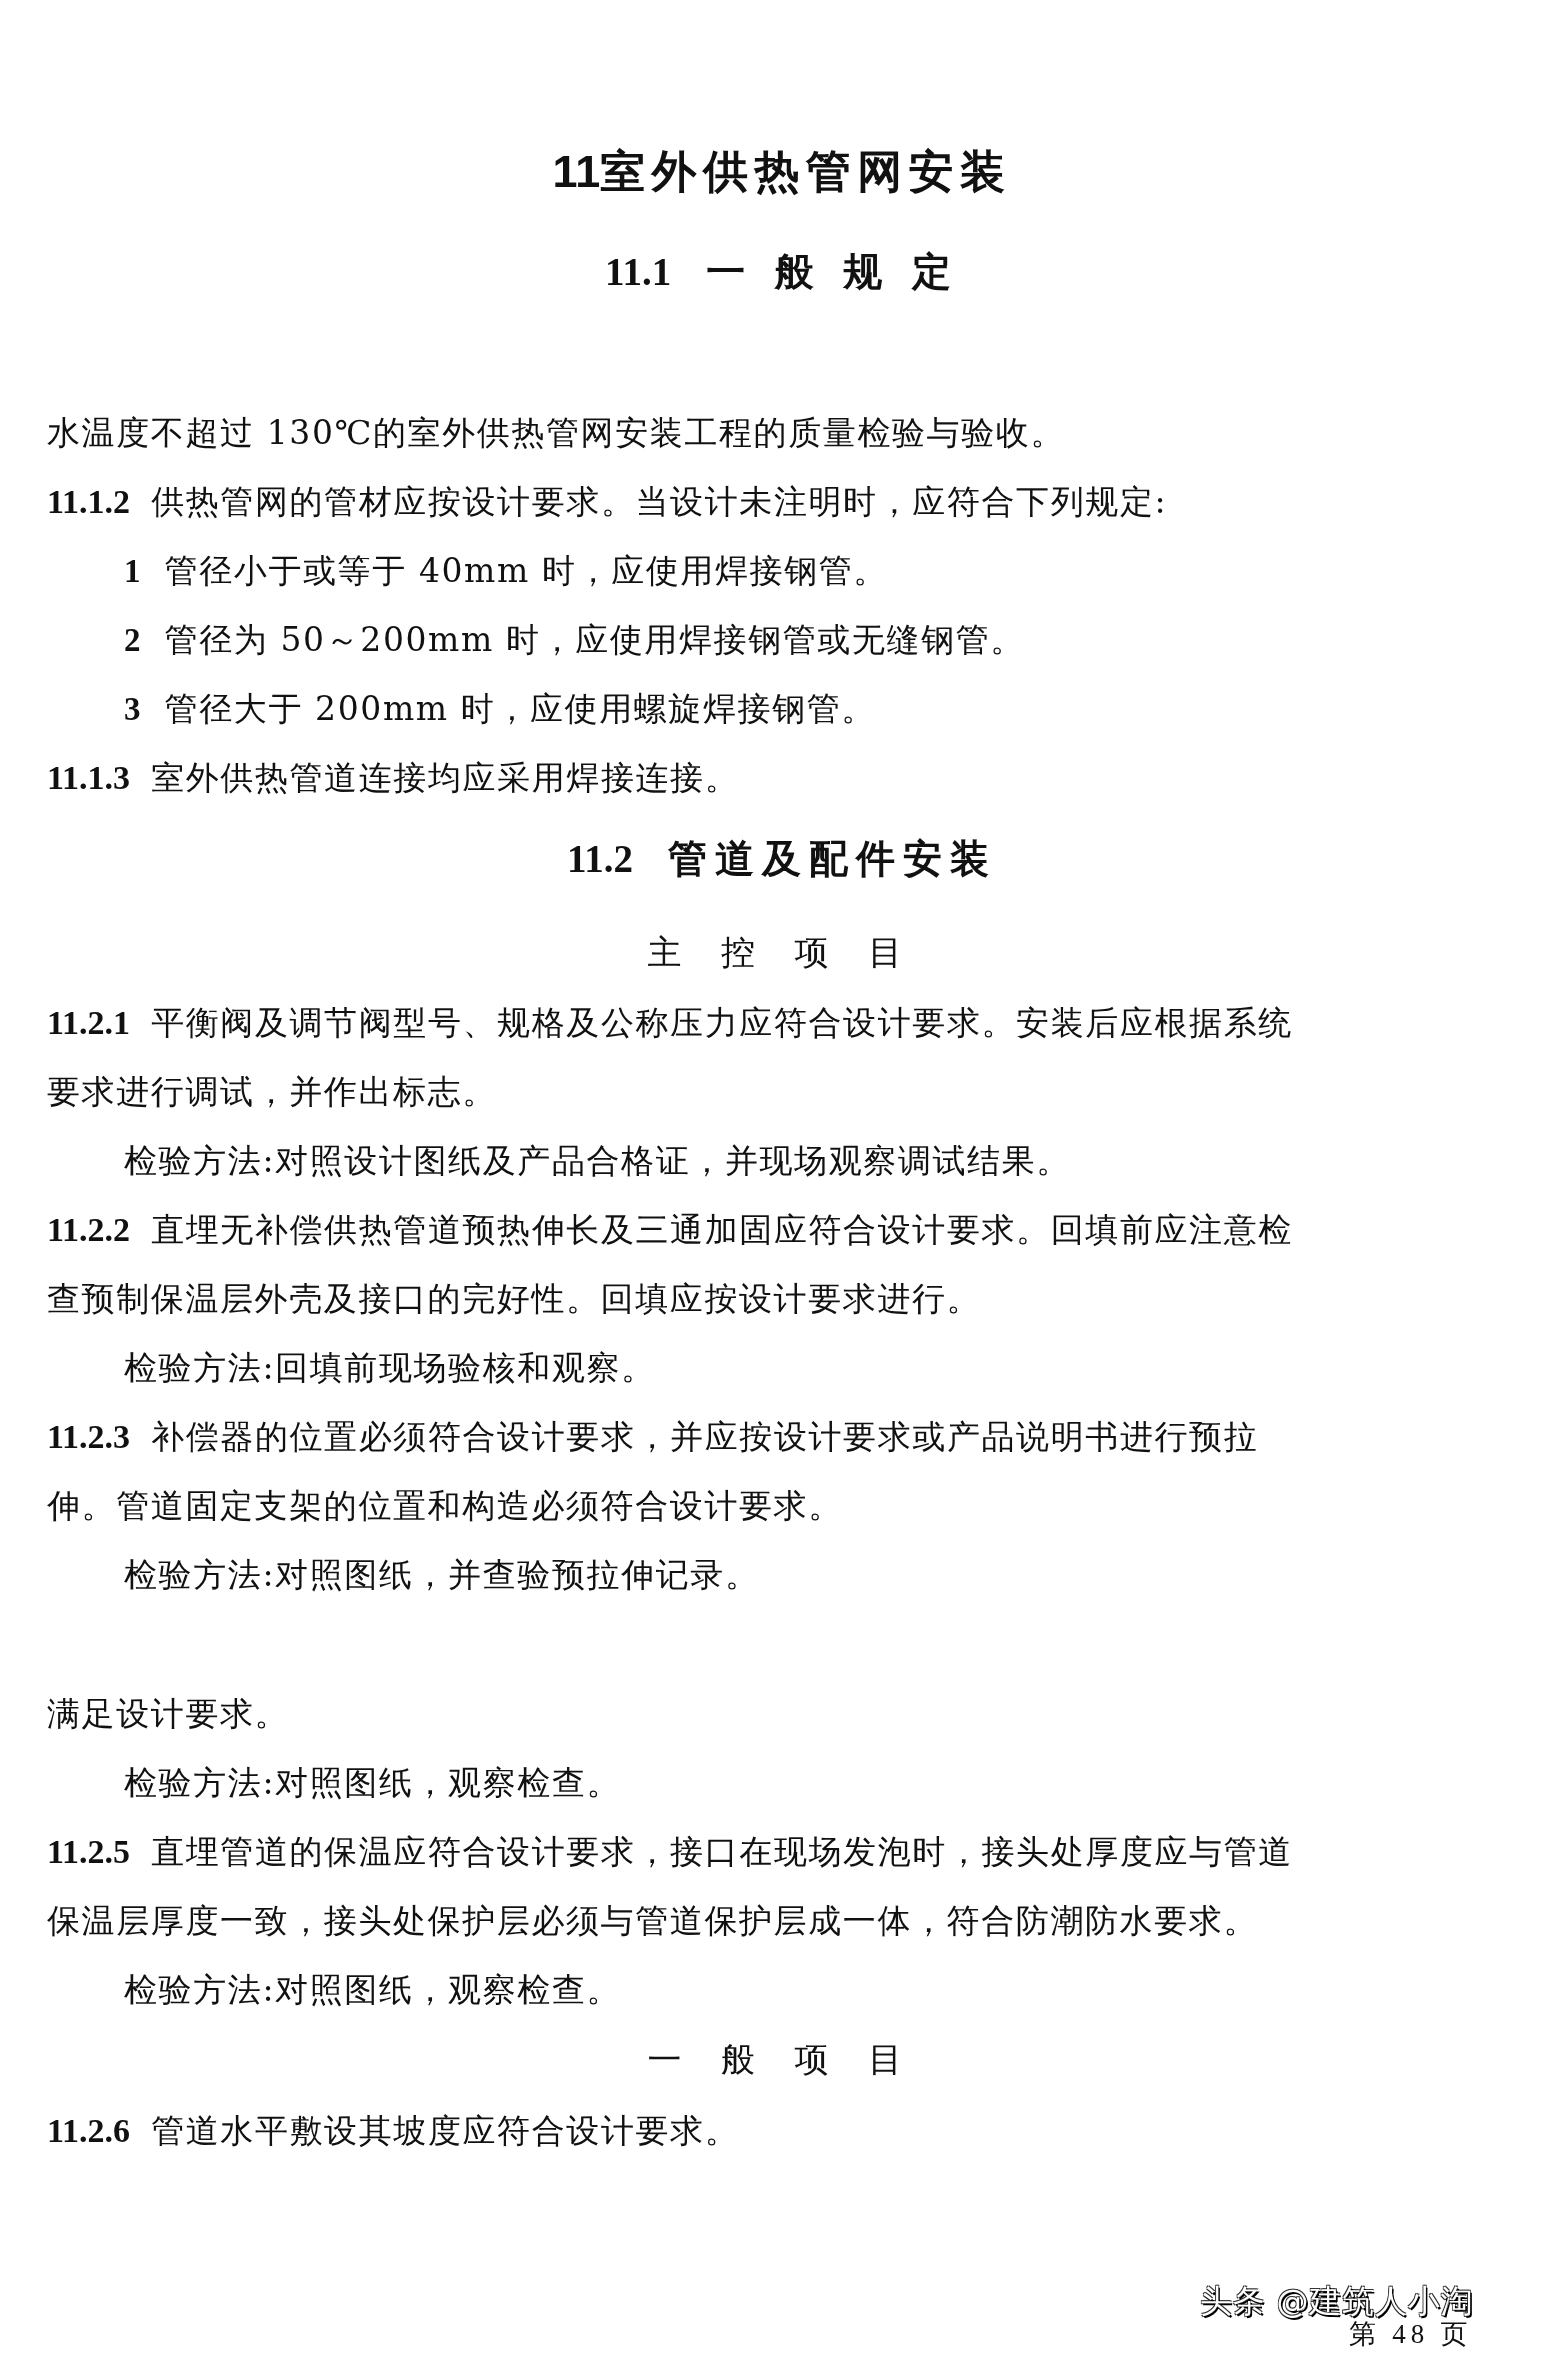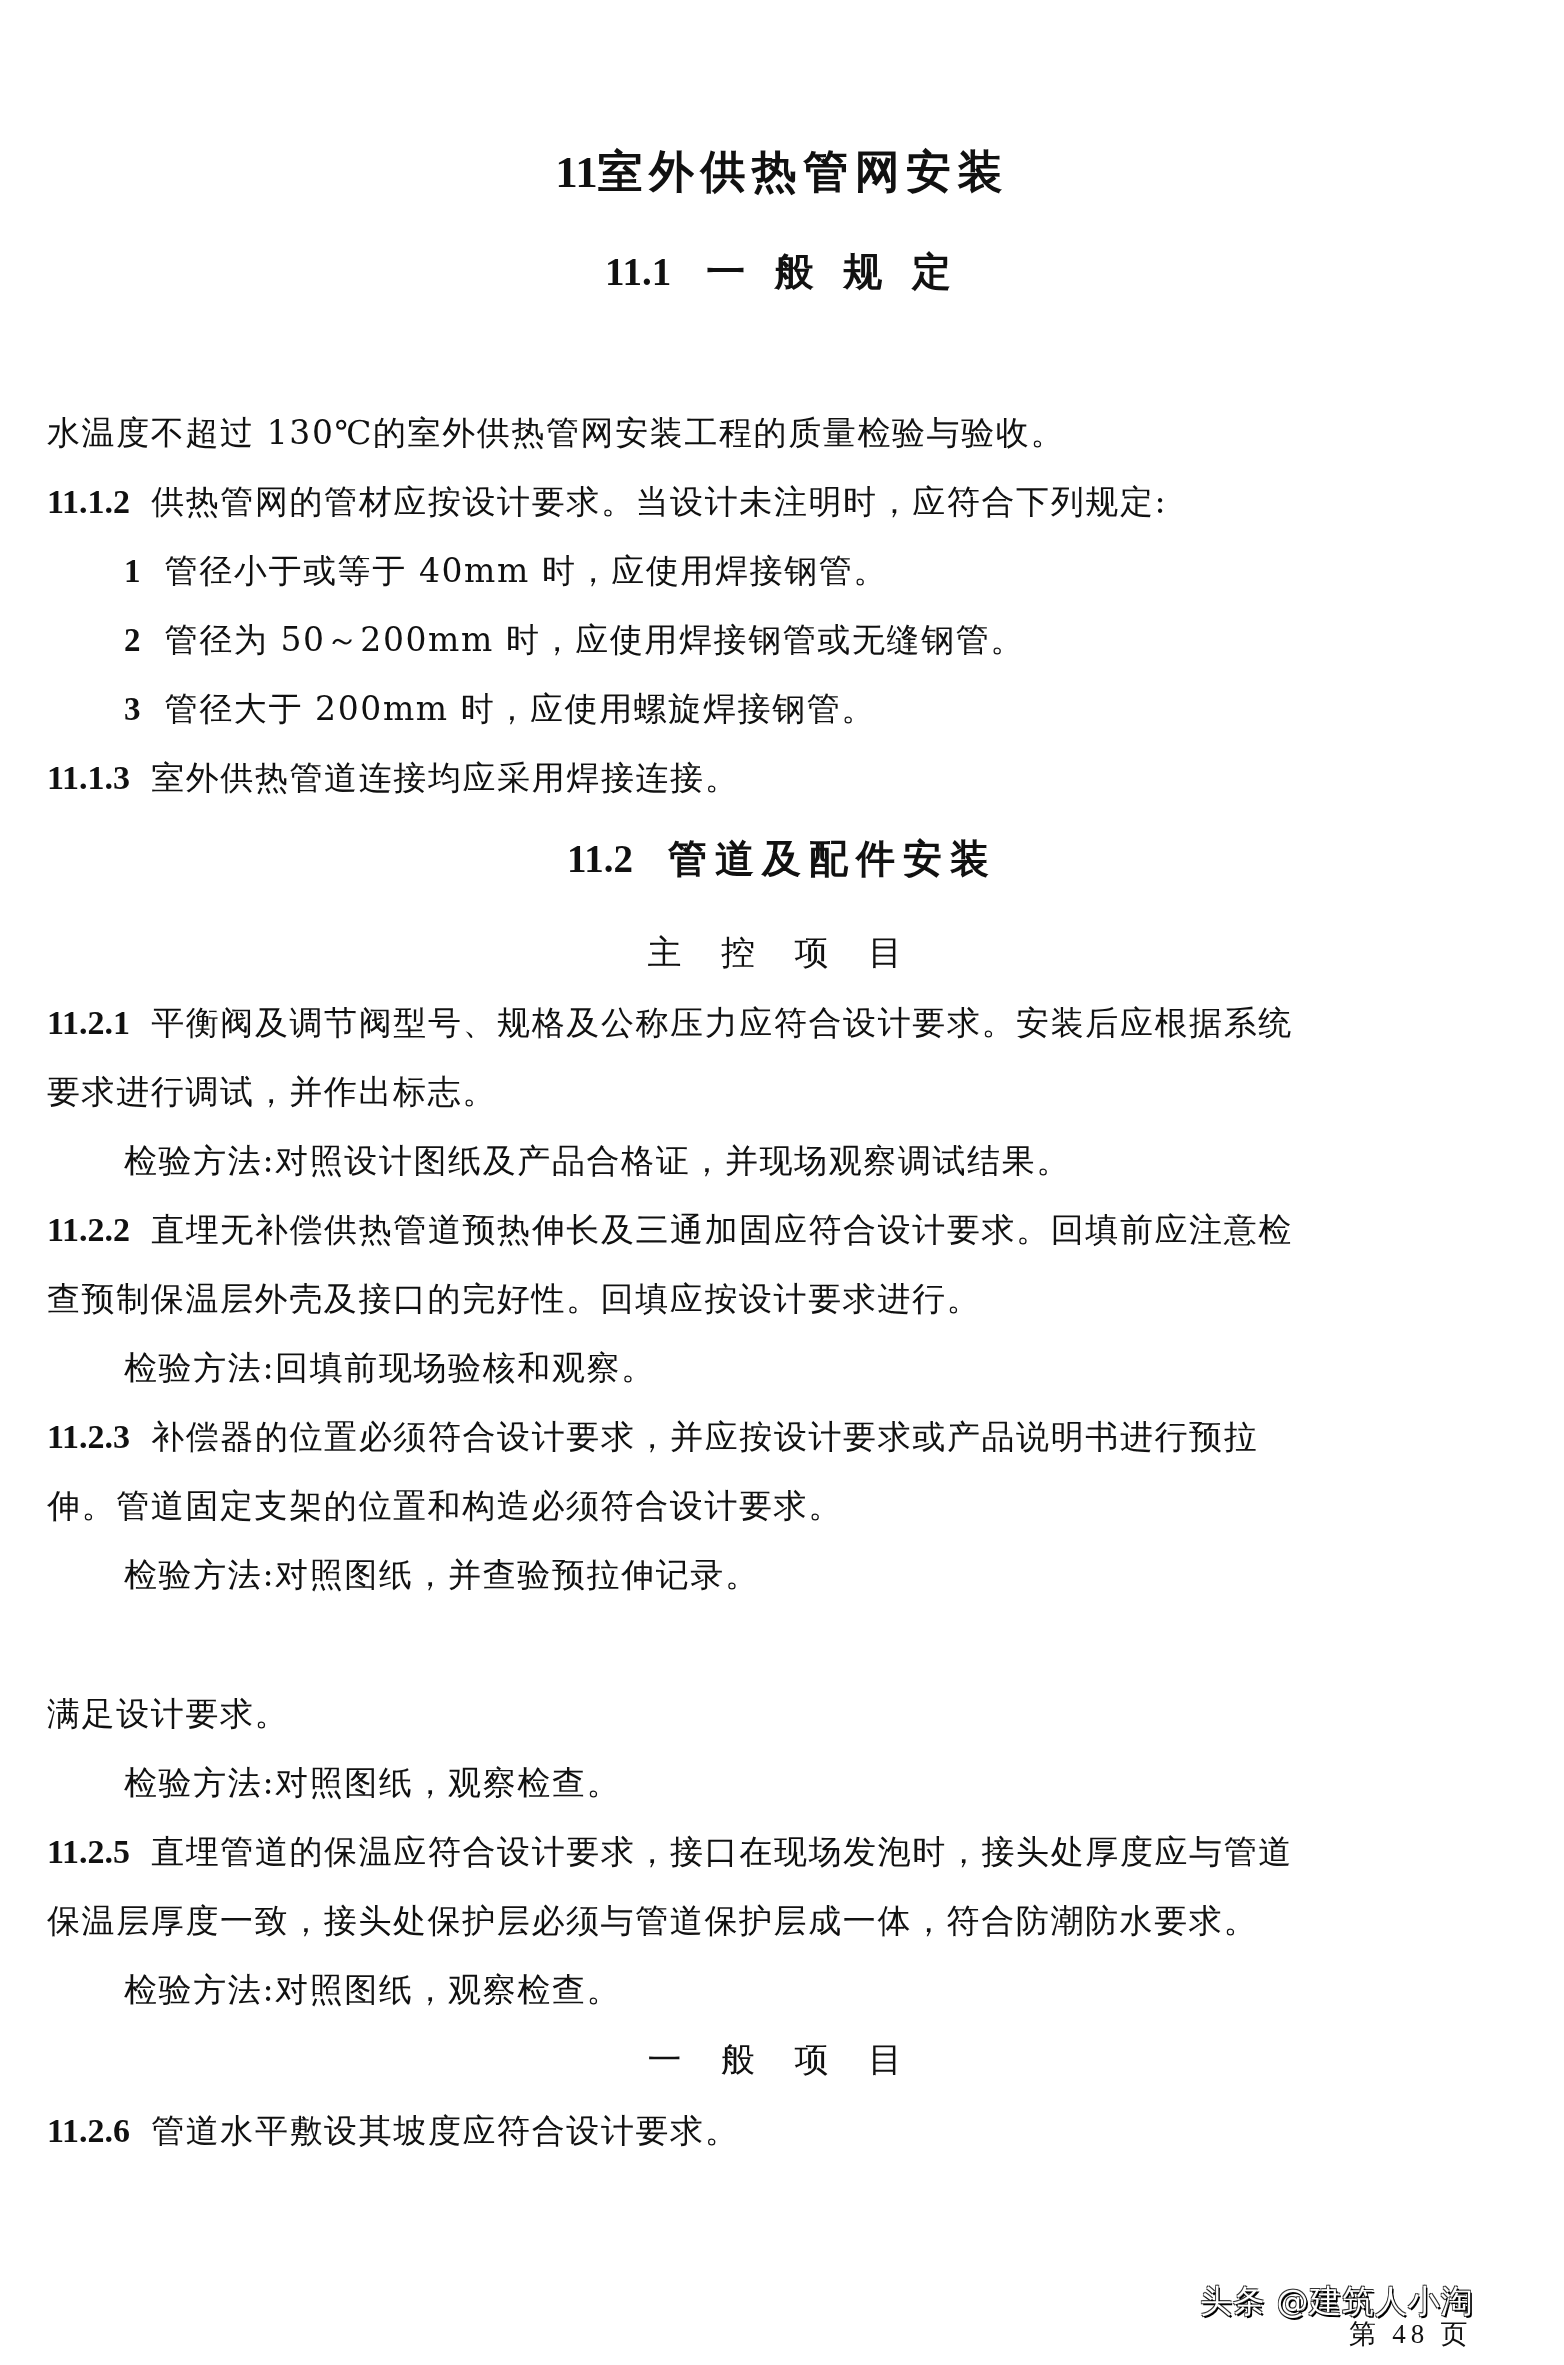--- a/index.html
+++ b/index.html
@@ -12,21 +12,21 @@
   .line {
     position: absolute; left: 47px; white-space: nowrap;
     font-size: 33px; line-height: 45px; letter-spacing: 1.6px;
   }
   .num { font-family: "Liberation Serif", serif; font-weight: bold; font-size: 34px; letter-spacing: 0; margin-right: 21px; }
   .indent1 { left: 124px; }
   .indent-list { left: 124px; }
   .list-num { font-family: "Liberation Serif", serif; font-weight: bold; margin-right: 22.5px; }
   .center { position: absolute; left: 0; width: 1564px; text-align: center; white-space: nowrap; }
   .chapter-title { top: 140px; font-size: 45px; line-height: 64px; font-weight: bold; letter-spacing: 6.4px; }
-  .chapter-title .n { font-family: Liberation Serif, serif; letter-spacing: 0; text-align: right; }
+  .chapter-title .n { font-family: Liberation Sans, sans-serif; letter-spacing: 0; text-align: right; }
   .section-title { font-size: 39px; line-height: 53px; font-weight: bold; letter-spacing: 8px; }
   .section-title .n { font-family: "Liberation Serif", serif; margin-right: 35px; letter-spacing: 0; }
   .sub-title { font-size: 34px; line-height: 45px; letter-spacing: 14.4px; }
   .watermark {
     position: absolute; left: 1200px; top: 2280px; font-family: "DejaVu Sans", sans-serif;
     font-size: 32px; color: #ffffff; letter-spacing: 0.8px;
     text-shadow: 1.6px 1.6px 0 #000, -0.8px -0.8px 0 #333, 0.8px -0.8px 0 #333, -0.8px 0.8px 0 #333;
     white-space: nowrap; z-index: 2;
   }
   .page-number {

